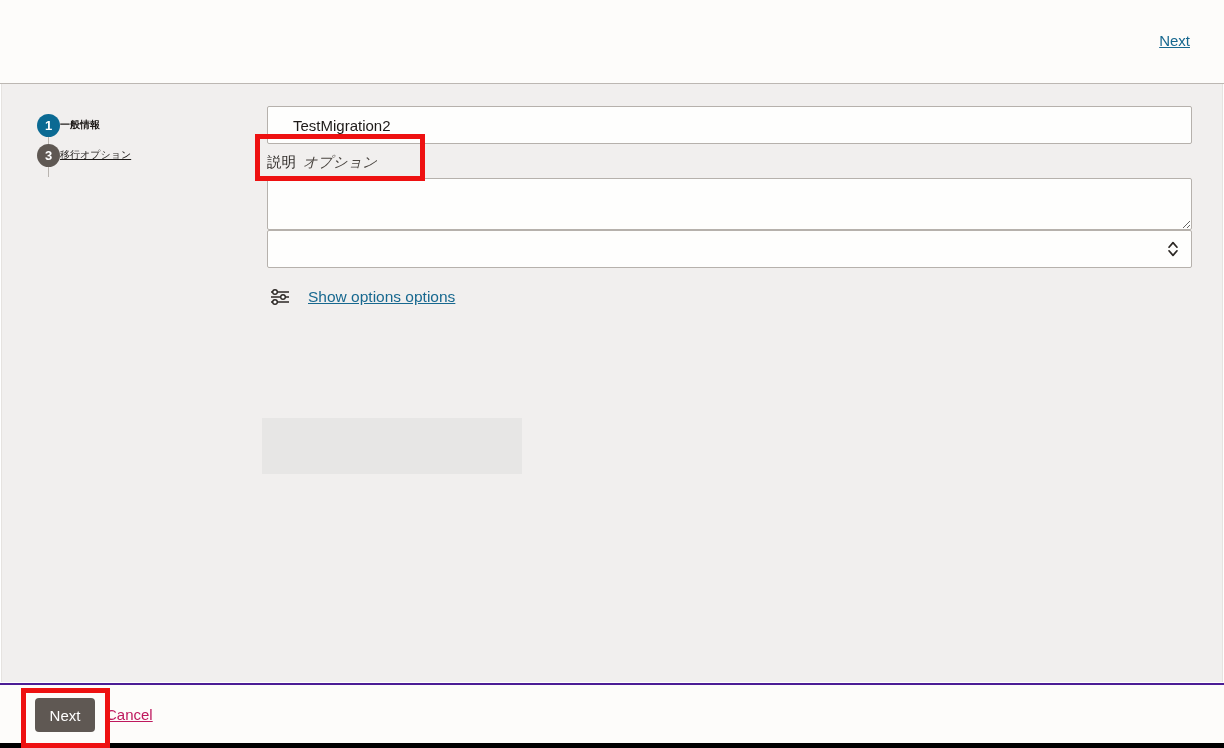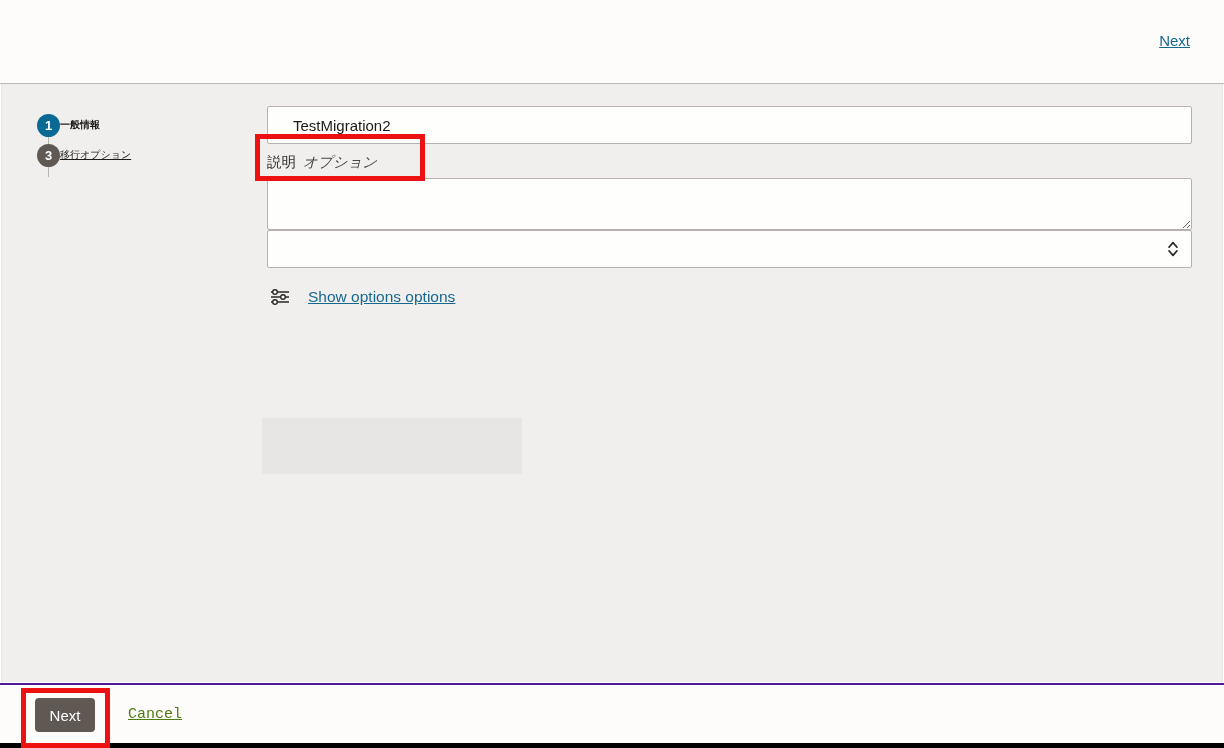--- a/index.html
+++ b/index.html
@@ -224,26 +224,25 @@
     background: #5f5853;
     border: none;
     border-radius: 4px;
     color: #ffffff;
     font-size: 15px;
     font-family: "Liberation Sans", "DejaVu Sans", sans-serif;
     cursor: pointer;
   }
   .cancel-link {
     position: absolute;
-    left: 128px; top: 21px;
-    font-size: 15px;
-    color: #4d7c0f;
+    left: 106px; top: 21px;
+    font-size: 15px;
+    color: #be185d;
     text-decoration: underline;
     cursor: pointer;
-    font-family: Liberation Mono, monospace;
   }
 
   
   .bottom-bar {
     position: absolute;
     left: 0; top: 743px;
     width: 1224px; height: 5px;
     background: #000000;
   }
 

